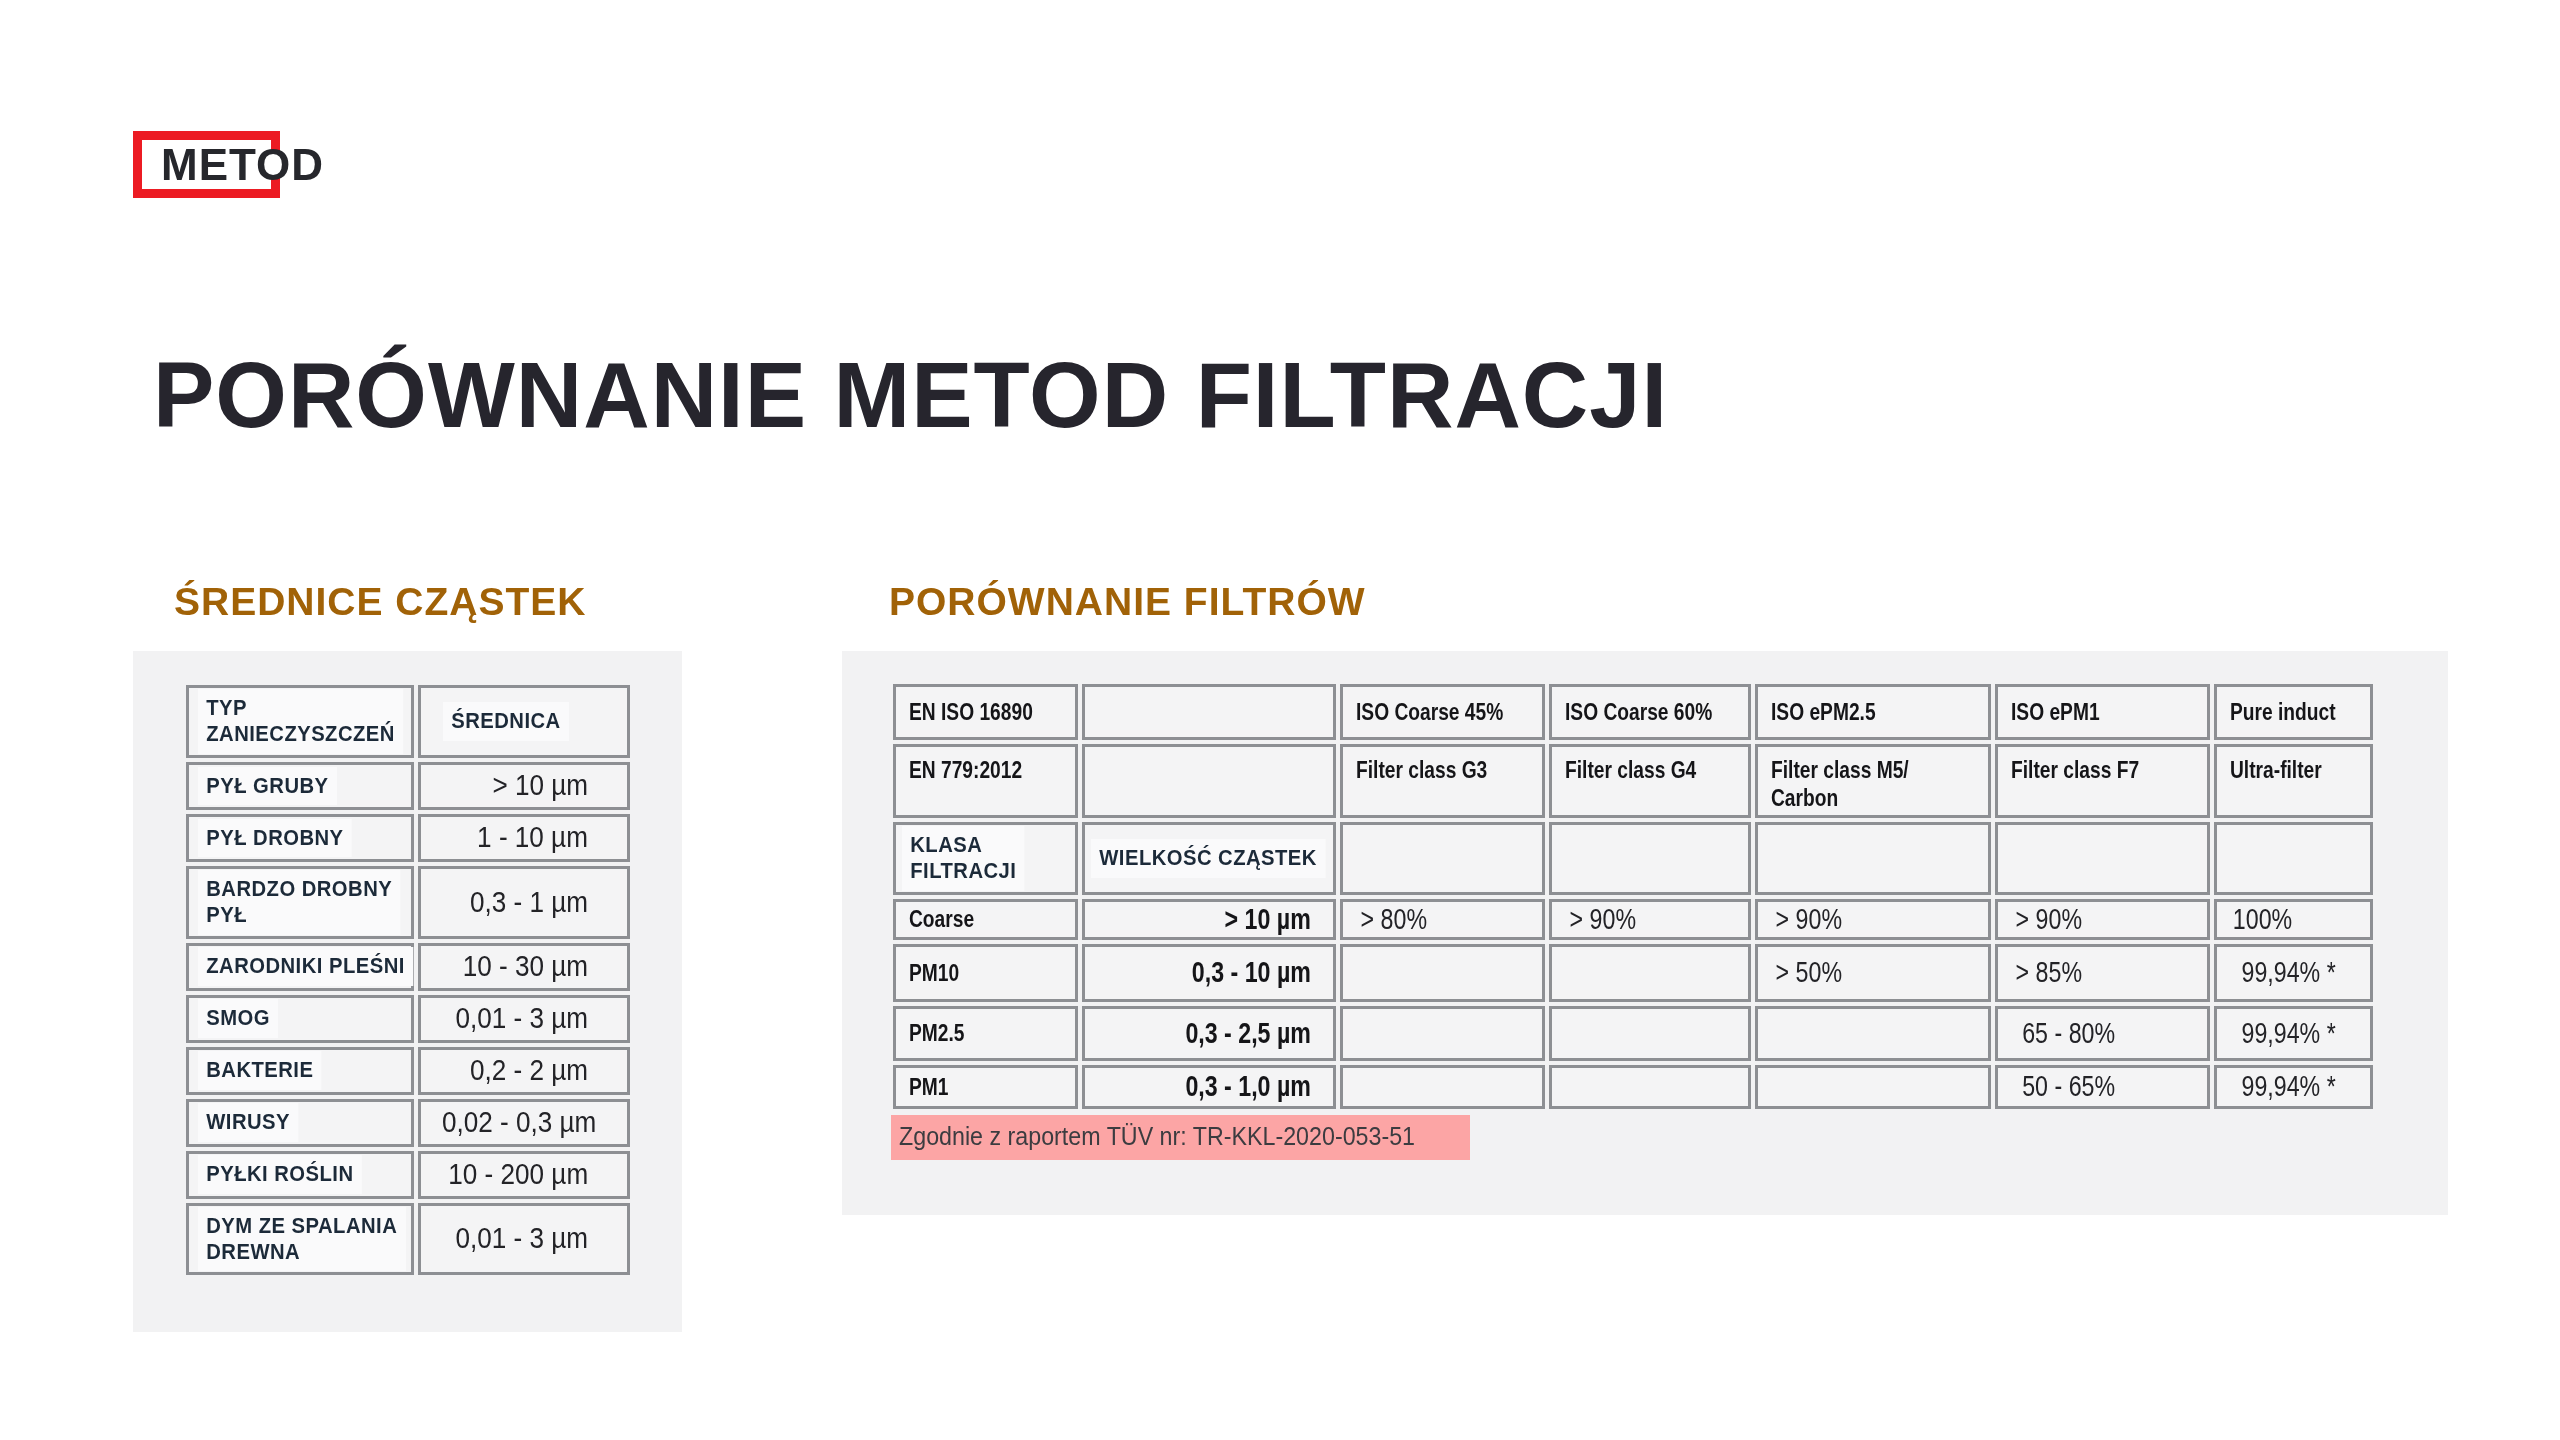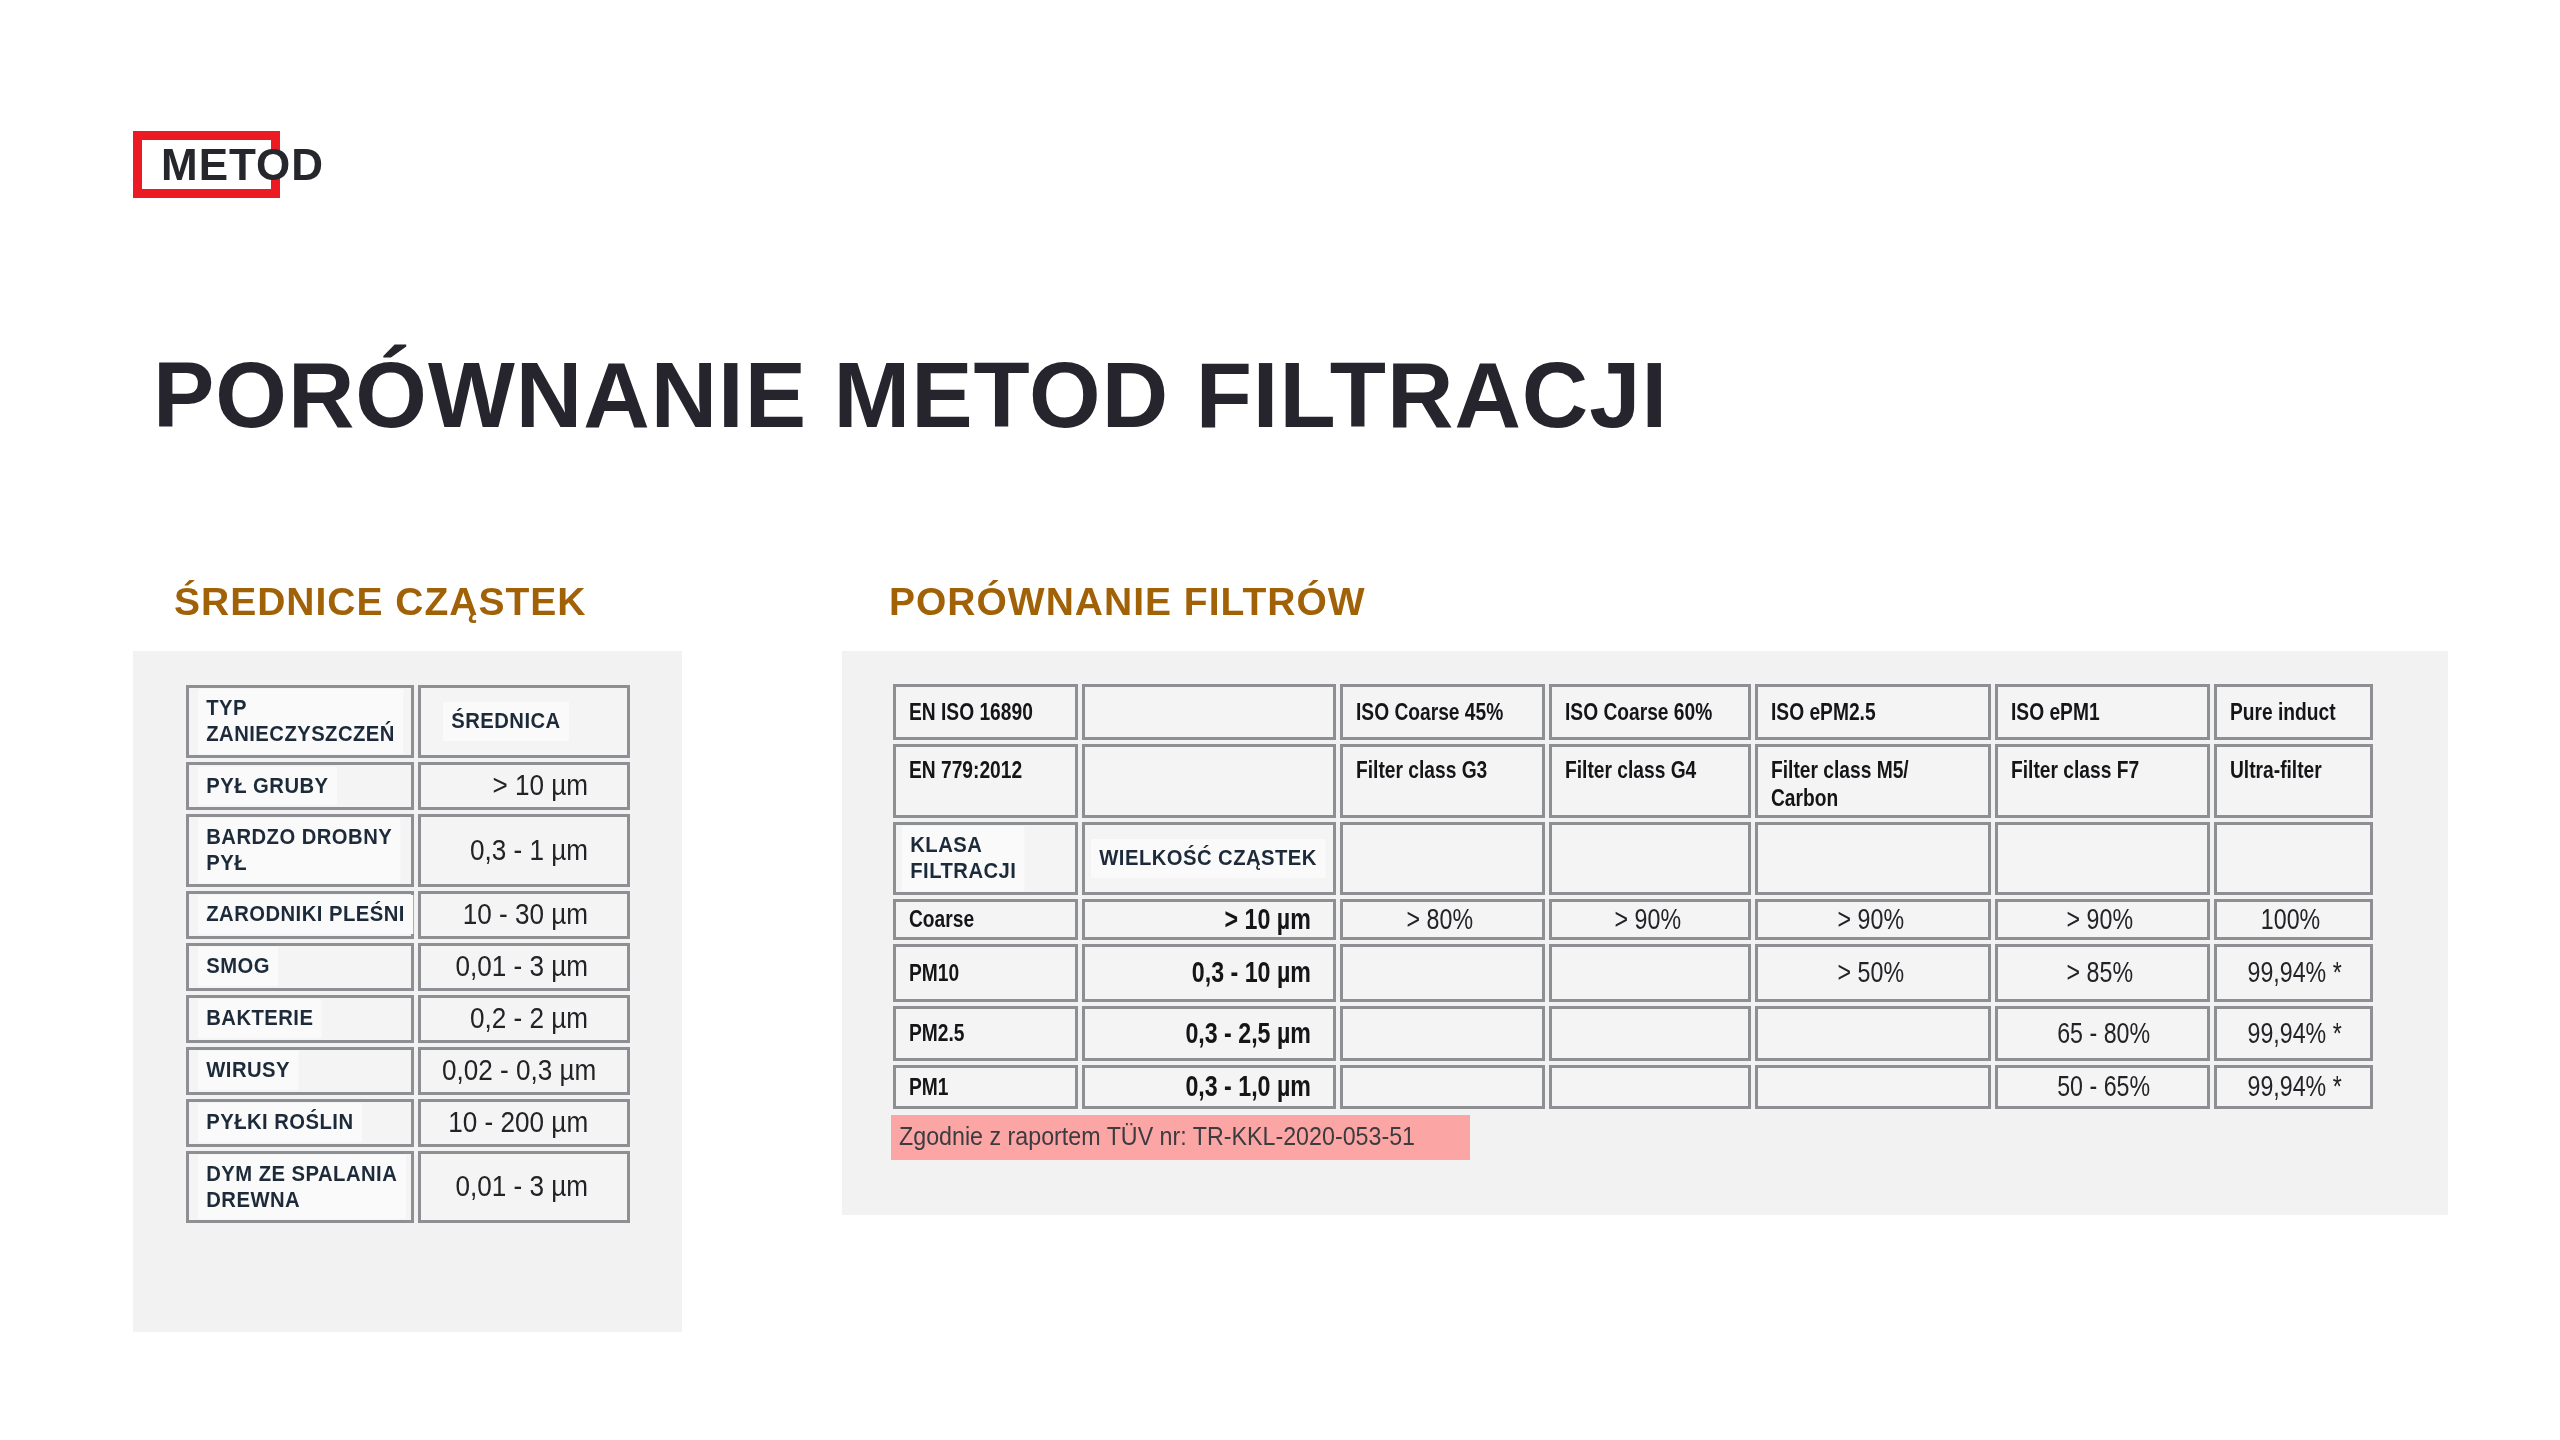--- a/index.html
+++ b/index.html
@@ -49,21 +49,21 @@
   
   .lt{position:absolute;left:49px;top:30px;width:452px;}
   .lt td{height:48px;}
   .lt td.label{padding-left:9px;}
   .lt td.val{text-align:right;padding-right:14px;font-size:29px;color:#232327;}
   .lt td.val span{display:inline-block;white-space:pre;transform:scaleX(0.9);transform-origin:100% 50%;padding-right:28px;}
   
   .rt{position:absolute;left:47px;top:29px;width:1488px;}
   .rt td{font-size:29px;color:#232327;}
   .rt td.head{text-align:left;padding-left:13px;font-size:24px;font-weight:bold;color:#151518;}
-  .rt td.pct{text-align:center;padding-right:22px;}
+  .rt td.pct{text-align:left;padding-right:22px;}
   .rt td.sz{text-align:right;padding-right:22px;font-weight:bold;color:#151518;}
   .rt td.sub{padding-left:6px;}
   .rt tr.r1 td{height:56px;}
   .rt tr.r2 td{height:74px;vertical-align:top;padding-top:9px;}
   .rt tr.r3 td{height:49px;}
   .rt tr.r4 td{height:40px;}
   .rt tr.r5 td{height:58px;}
   .rt tr.r6 td{height:55px;}
   .rt tr.r7 td{height:44px;}
   
@@ -100,20 +100,24 @@
       </colgroup>
     <tbody>
         <tr>
       <td class="label"><span class="hl">TYP
 ZANIECZYSZCZEŃ</span></td>
       <td class="label" style="padding-left:22px;"><span class="hl">ŚREDNICA</span></td>
     </tr>
     <tr>
       <td class="label"><span class="hl">PYŁ GRUBY</span></td>
       <td class="val"><span>&gt; 10 µm</span></td>
+    </tr>
+    <tr>
+      <td class="label"><span class="hl">PYŁ DROBNY</span></td>
+      <td class="val"><span>1 - 10 µm</span></td>
     </tr>
     <tr>
       <td class="label"><span class="hl">BARDZO DROBNY
 PYŁ</span></td>
       <td class="val"><span>0,3 - 1 µm</span></td>
     </tr>
     <tr>
       <td class="label"><span class="hl">ZARODNIKI PLEŚNI</span></td>
       <td class="val"><span>10 - 30 µm</span></td>
     </tr>

